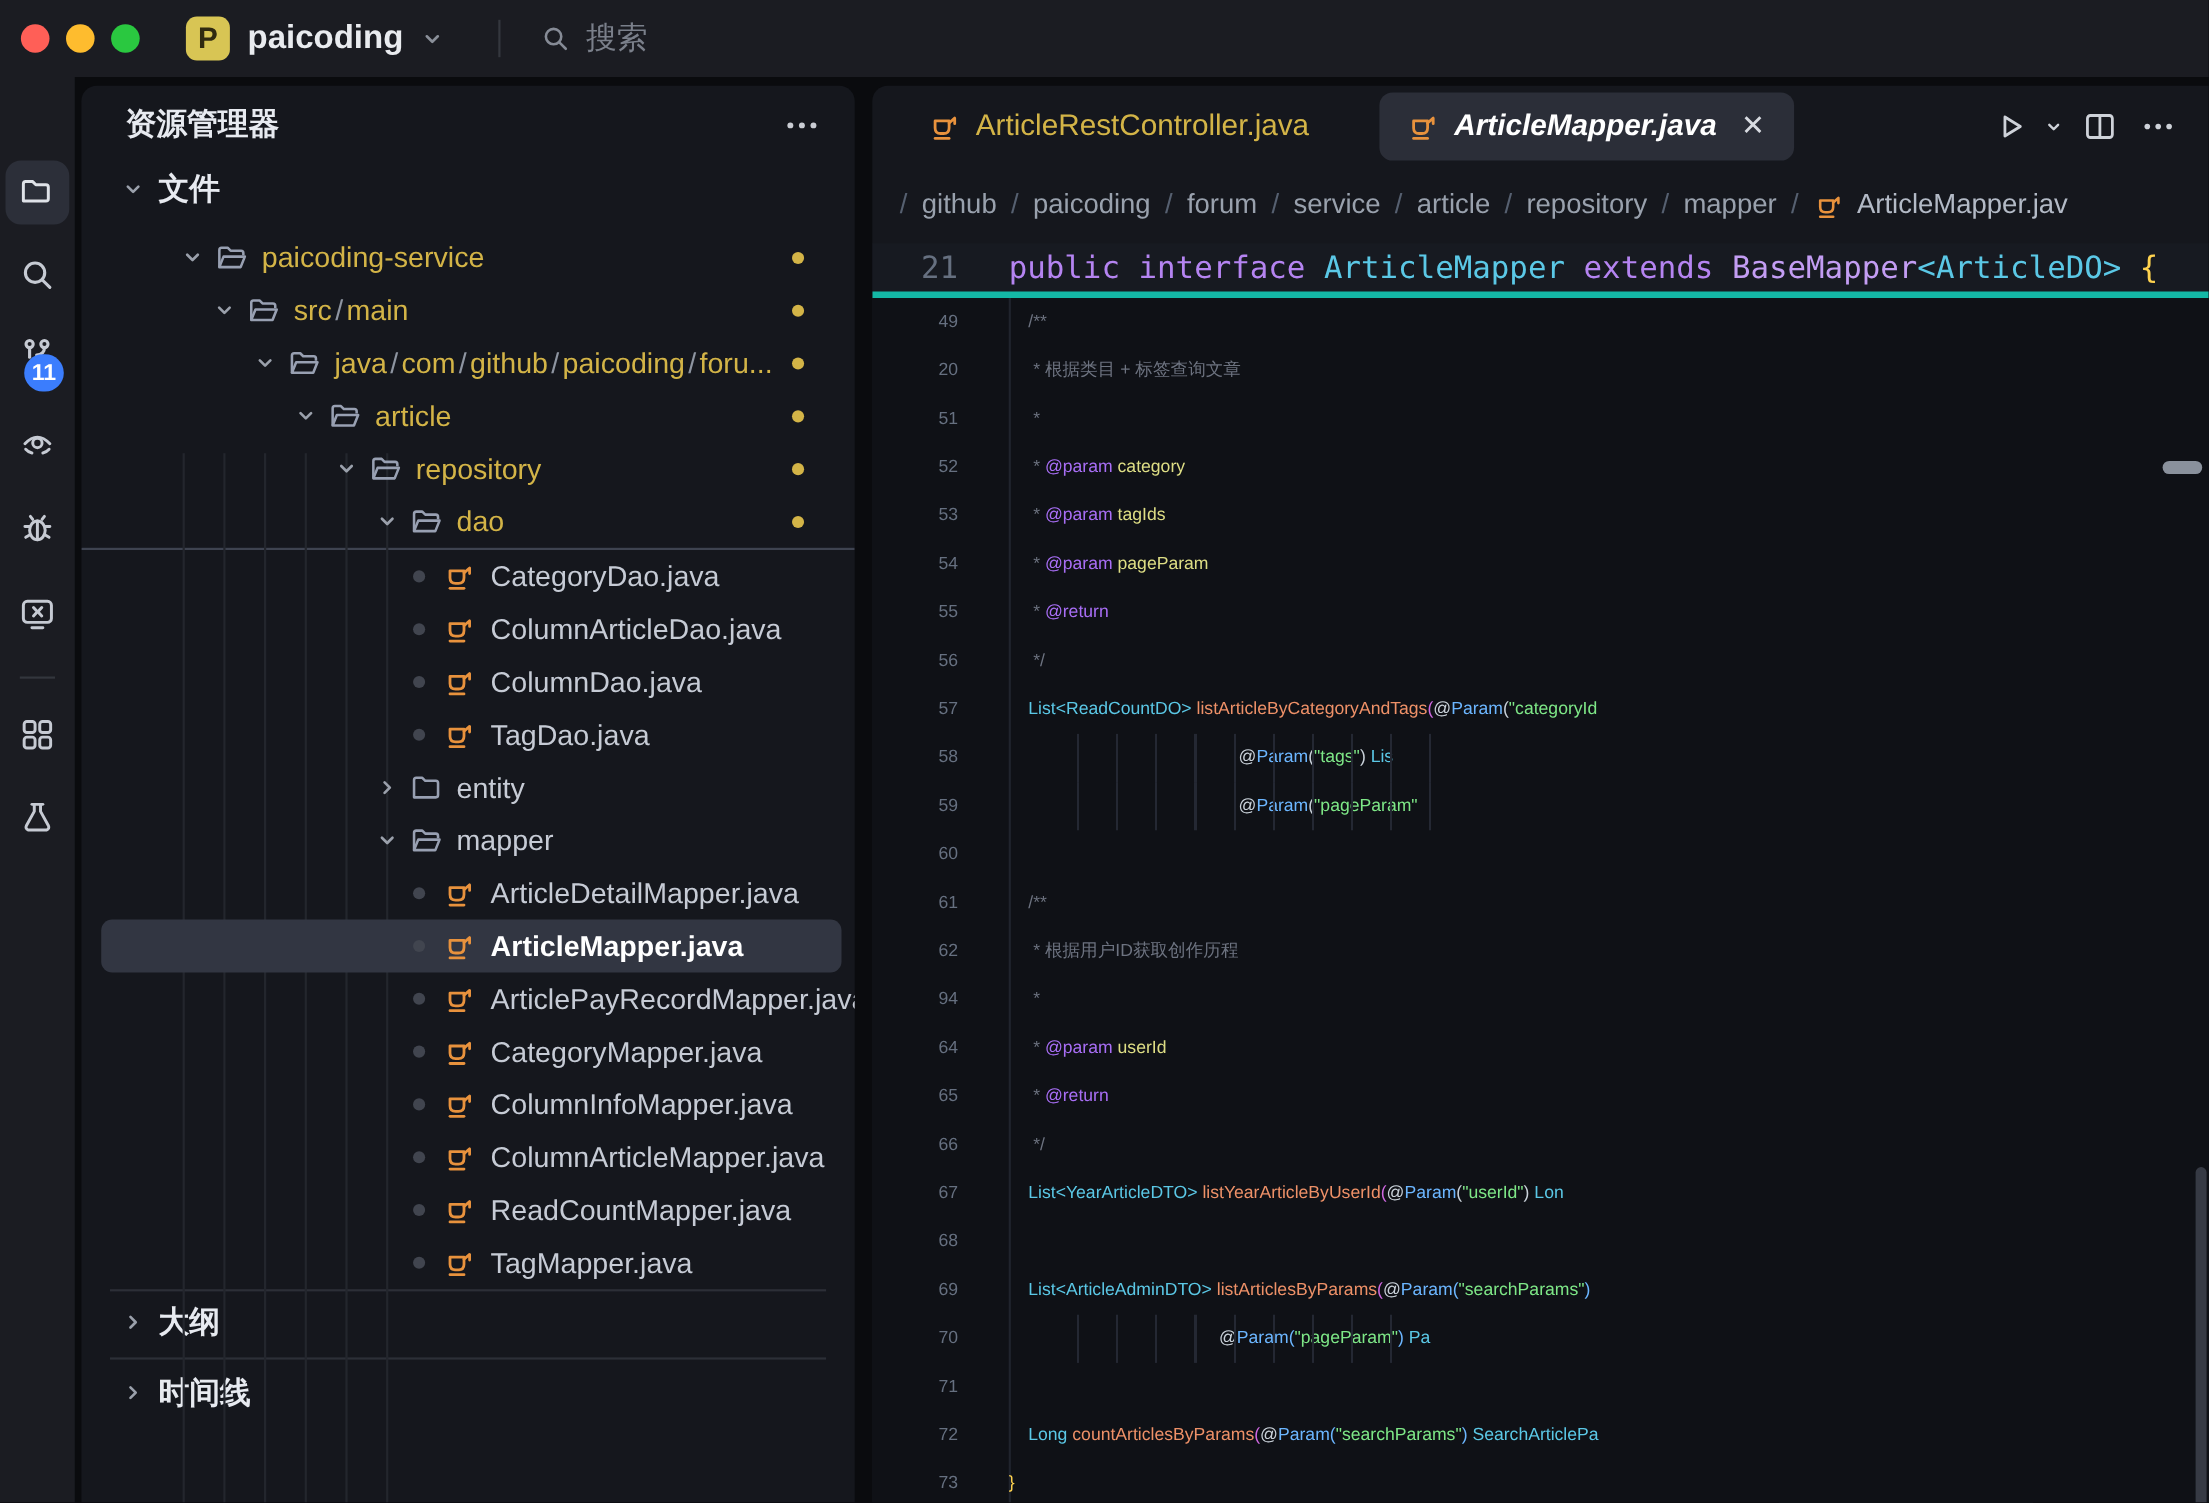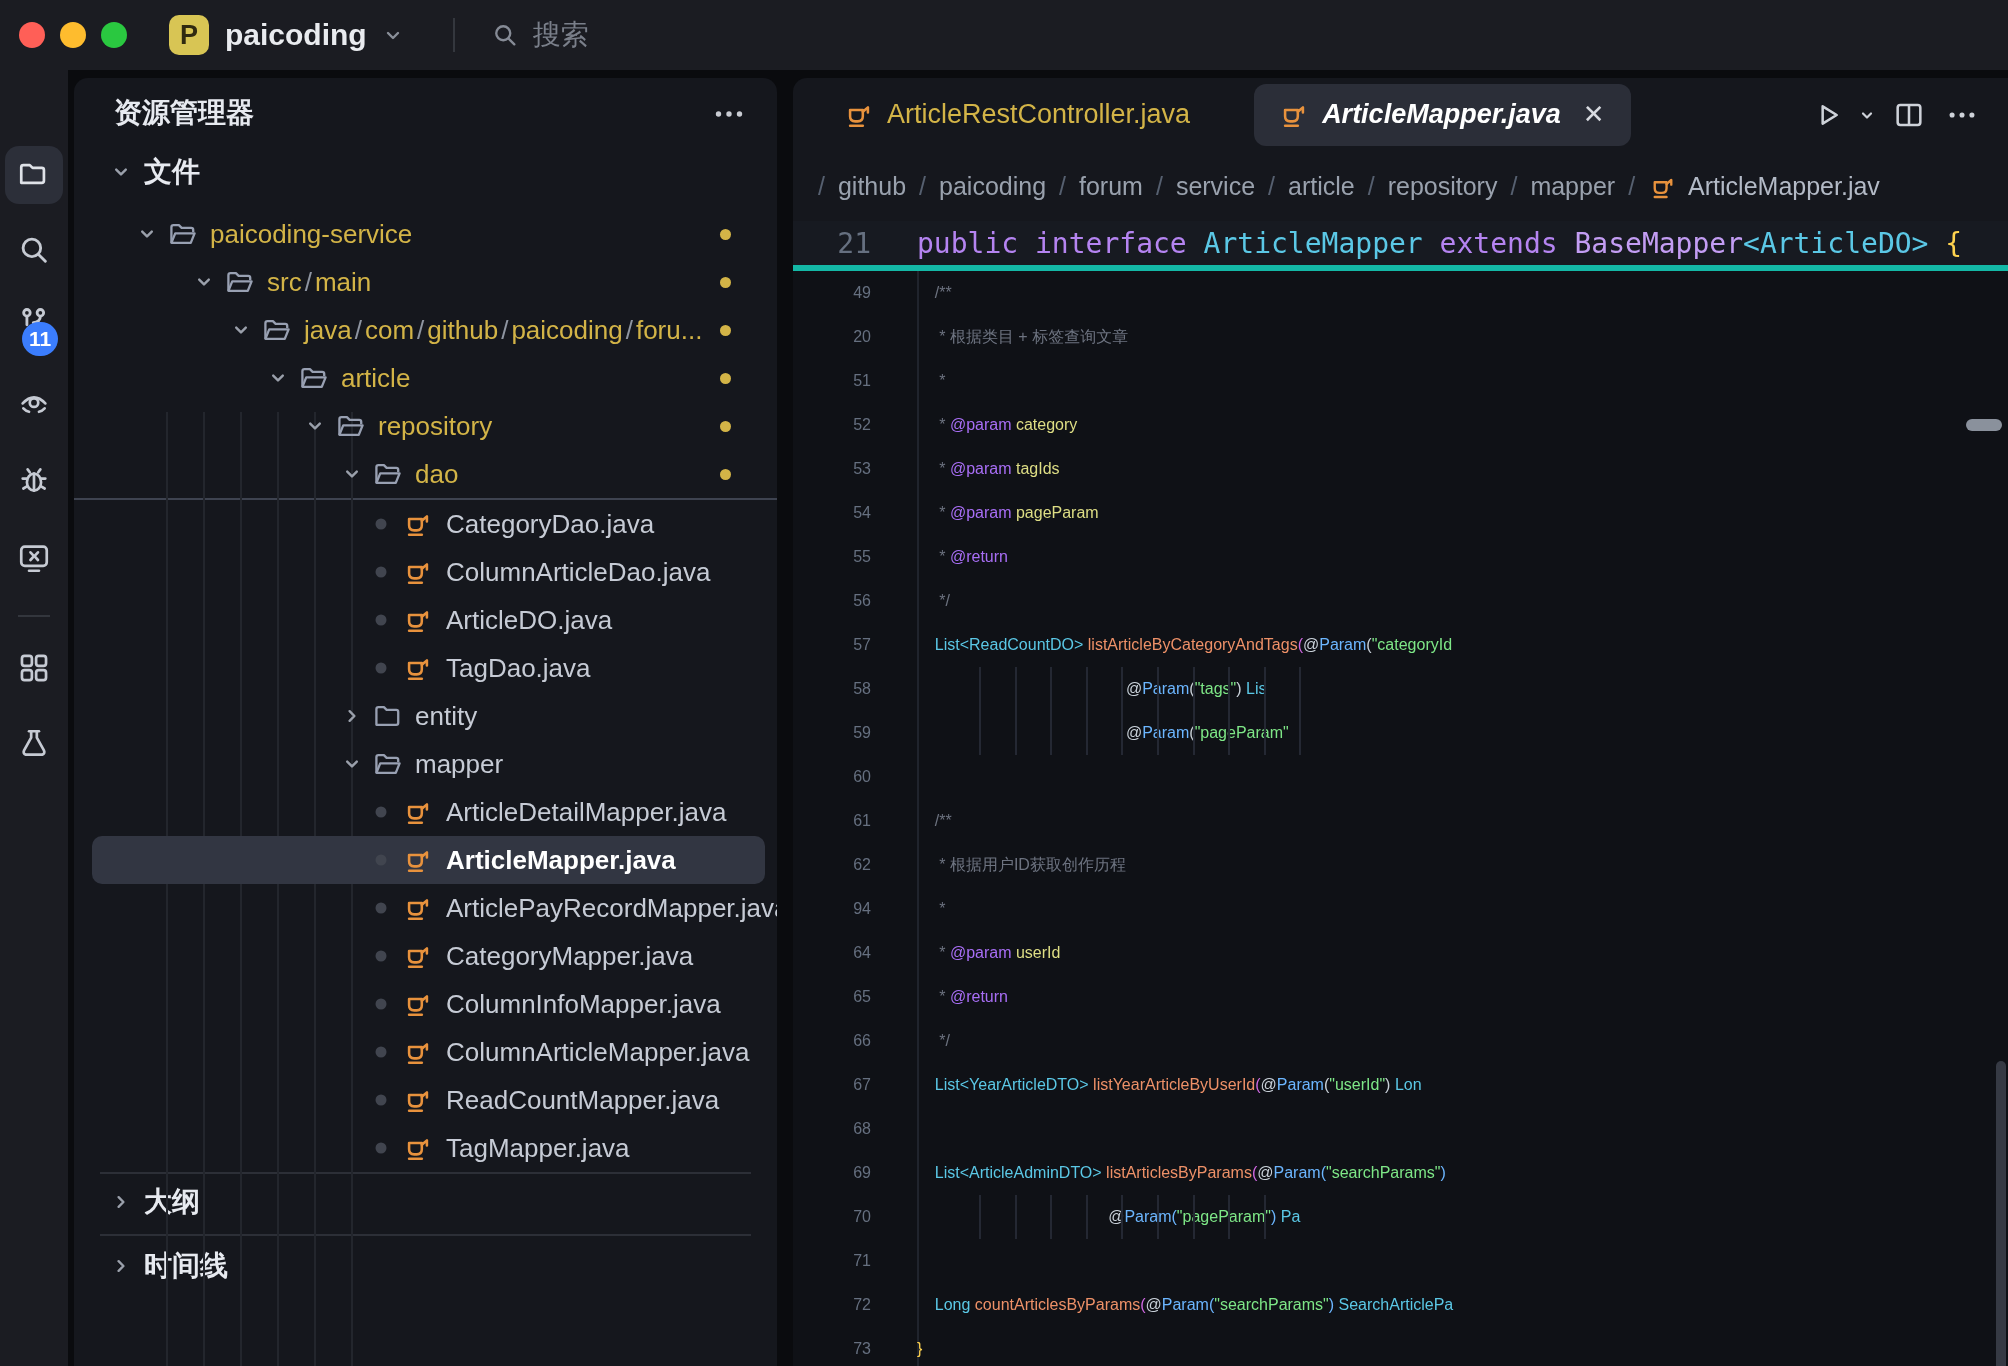--- a/index.html
+++ b/index.html
@@ -201,21 +201,21 @@
     </div>
     <div class="tree" id="tree">
       <div class="tree-guides">
           <span class="tg" style="left: 92px;"></span>
           <span class="tg" style="left: 129px;"></span>
           <span class="tg" style="left: 166px;"></span>
           <span class="tg" style="left: 203px;"></span>
           <span class="tg" style="left: 240px;"></span>
           <span class="tg" style="left: 277px;"></span>
         </div>
-    <div class="tree-row" style="padding-left: 60px;">
+    <div class="tree-row" style="padding-left: 88px;">
           <span class="chevbox">
             <svg width="24" height="24" viewBox="0 0 20 20" fill="none" stroke="currentColor" stroke-width="2" stroke-linecap="round" stroke-linejoin="round" style="transform:rotate(0deg)">
               <polyline points="6,8 10,12 14,8"></polyline>
             </svg>
           </span>
           <span class="fold-ic">
             <svg width="30" height="28" viewBox="0 0 22 20" fill="none" stroke="currentColor" stroke-width="1.7" stroke-linejoin="round">
               <path d="M2.5 16.5 V5 q0-1.5 1.5-1.5 h4 l2 2 h7 q1.5 0 1.5 1.5 v1.5"></path>
               <path d="M2.5 16.5 l2.8-7 h14.2 l-2.8 7 z"></path>
             </svg>
@@ -335,21 +335,21 @@
               <circle cx="13" cy="13" r="5.5" fill="#41454f"></circle>
             </svg>
           </span>
           <span class="cupbox">
             <svg width="28" height="28" viewBox="0 0 22 22" fill="none" stroke="currentColor" stroke-width="2" stroke-linecap="round" stroke-linejoin="round">
               <path d="M4 7 h10 v5 q0 4 -4 4 h-2 q-4 0 -4 -4 z"></path>
               <path d="M14 8.5 l4 -3.5 v4"></path>
               <path d="M4 19.5 h10"></path>
             </svg>
           </span>
-          <span><span>ArticleDO.java</span></span>
+          <span><span>ColumnDao.java</span></span>
         </div>
         <div class="tree-row" style="padding-left: 294px;">
           <span class="dotbox">
             <svg width="26" height="26">
               <circle cx="13" cy="13" r="5.5" fill="#41454f"></circle>
             </svg>
           </span>
           <span class="cupbox">
             <svg width="28" height="28" viewBox="0 0 22 22" fill="none" stroke="currentColor" stroke-width="2" stroke-linecap="round" stroke-linejoin="round">
               <path d="M4 7 h10 v5 q0 4 -4 4 h-2 q-4 0 -4 -4 z"></path>

